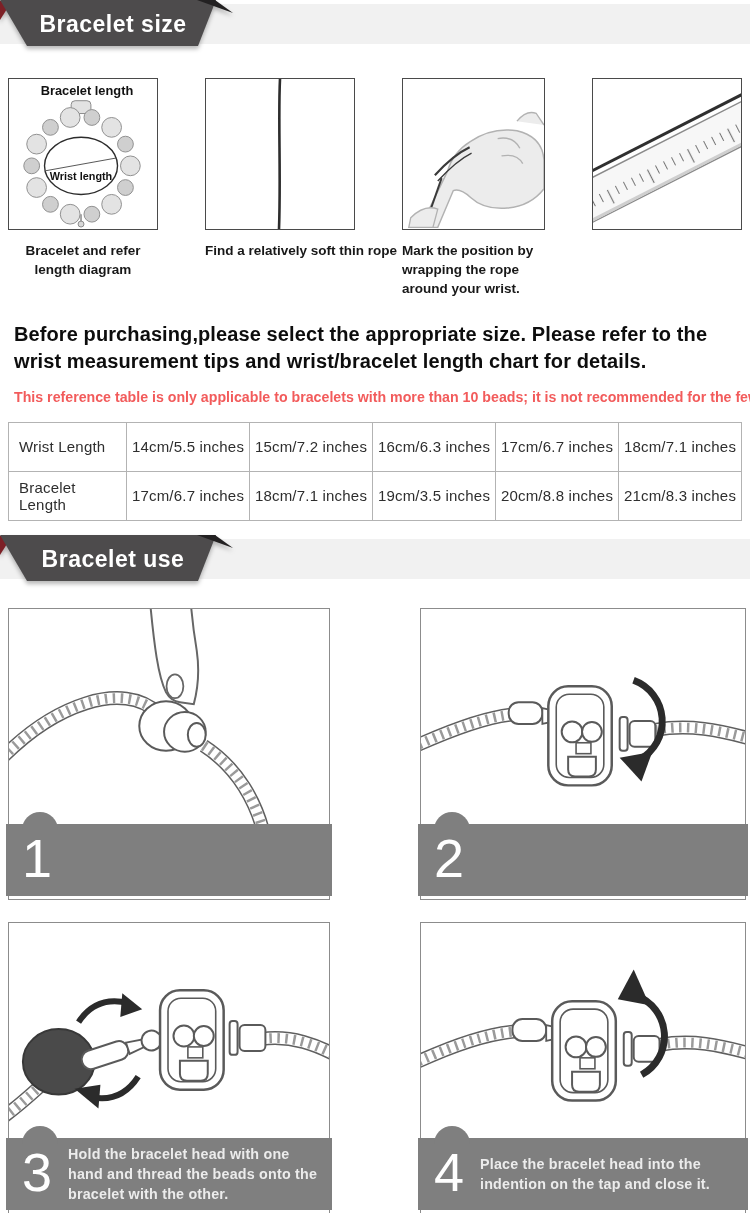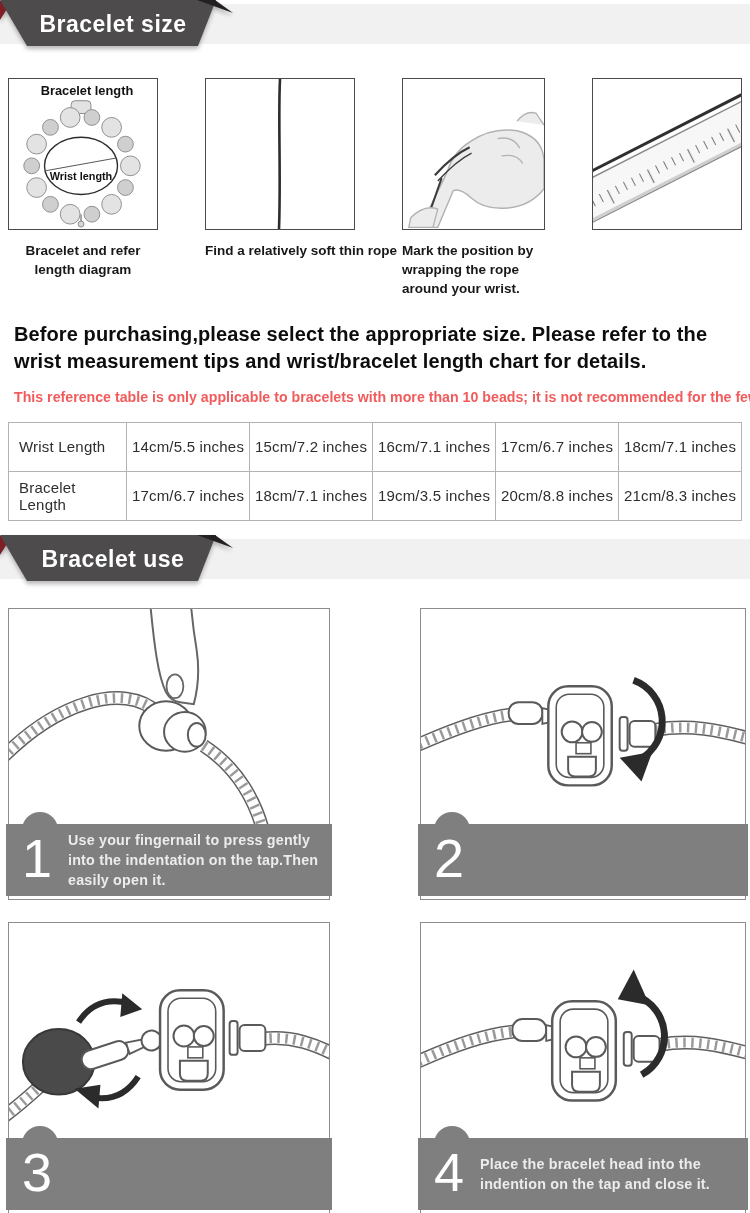--- a/index.html
+++ b/index.html
@@ -191,21 +191,21 @@
 
 <p class="intro">Before purchasing,please select the appropriate size. Please refer to the wrist measurement tips and wrist/bracelet length chart for details.</p>
 <p class="warning">This reference table is only applicable to bracelets with more than 10 beads; it is not recommended for the fewer.</p>
 
 <table class="size-table">
   <tbody>
       <tr>
     <td class="rowlabel">Wrist Length</td>
     <td>14cm/5.5 inches</td>
     <td>15cm/7.2 inches</td>
-    <td>16cm/7.1 inches</td>
+    <td>16cm/6.3 inches</td>
     <td>17cm/6.7 inches</td>
     <td>18cm/7.1 inches</td>
   </tr>
   <tr>
     <td class="rowlabel">Bracelet Length</td>
     <td>17cm/6.7 inches</td>
     <td>18cm/7.1 inches</td>
     <td>19cm/3.5 inches</td>
     <td>20cm/8.8 inches</td>
     <td>21cm/8.3 inches</td>
@@ -237,21 +237,20 @@
       <use href="#p1R" fill="none" stroke="#ffffff" stroke-width="11"></use>
       <use href="#p1R" fill="none" stroke="#9a9a9a" stroke-width="10" stroke-dasharray="2.5 5.5"></use>
       <ellipse cx="158" cy="118" rx="27" ry="25" fill="#fff" stroke="#5a5a5a" stroke-width="2"></ellipse>
       <ellipse cx="177" cy="124" rx="21" ry="20" fill="#fff" stroke="#5a5a5a" stroke-width="2"></ellipse>
       <ellipse cx="189" cy="127" rx="9" ry="12" fill="#fff" stroke="#5a5a5a" stroke-width="2"></ellipse>
       <path d="M 142 -6 C 146 36 150 68 158 84 Q 163 93 172 94 L 186 96 Q 193 70 189 42 C 186 24 184 6 183 -6 Z" fill="#fff" stroke="#666" stroke-width="2"></path>
       <ellipse cx="167" cy="78" rx="8.5" ry="12" fill="#fff" stroke="#666" stroke-width="1.8"></ellipse>
     </svg>
     <div class="step-bar">
       <div class="step-number">1</div>
-      <div class="step-text">Use your fingernail to press gently into the indentation on the tap.Then easily open it.</div>
     </div>
   </div>
 
   <div class="step-panel">
     <svg class="step-art" viewBox="0 0 326 220">
       <defs>
         <path id="p2L" d="M -10 140 C 45 115 80 106 100 106"></path>
         <path id="p2R" d="M 236 122 C 270 116 300 122 336 132"></path>
       </defs>
       <use href="#p2L" fill="none" stroke="#5f5f5f" stroke-width="14"></use>
@@ -292,20 +291,21 @@
       </g>
       <path d="M 70 95 Q 88 68 120 76" fill="none" stroke="#2b2b2b" stroke-width="6"></path>
       <polygon points="114,66 134,82 112,90" fill="#2b2b2b"></polygon>
       <path d="M 130 150 Q 112 178 80 170" fill="none" stroke="#2b2b2b" stroke-width="6"></path>
       <polygon points="90,182 66,162 92,158" fill="#2b2b2b"></polygon>
       <use href="#claspOpen" transform="translate(184,113)"></use>
       <use href="#groovePost" transform="translate(218,111)"></use>
     </svg>
     <div class="step-bar">
       <div class="step-number">3</div>
+      <div class="step-text">Hold the bracelet head with one hand and thread the beads onto the bracelet with the other.</div>
     </div>
   </div>
 
   <div class="step-panel">
     <svg class="step-art" viewBox="0 0 326 210">
       <defs>
         <path id="p4L" d="M -10 138 C 45 112 82 104 104 104"></path>
         <path id="p4R" d="M 240 118 C 272 112 300 118 336 128"></path>
       </defs>
       <use href="#p4L" fill="none" stroke="#5f5f5f" stroke-width="14"></use>

